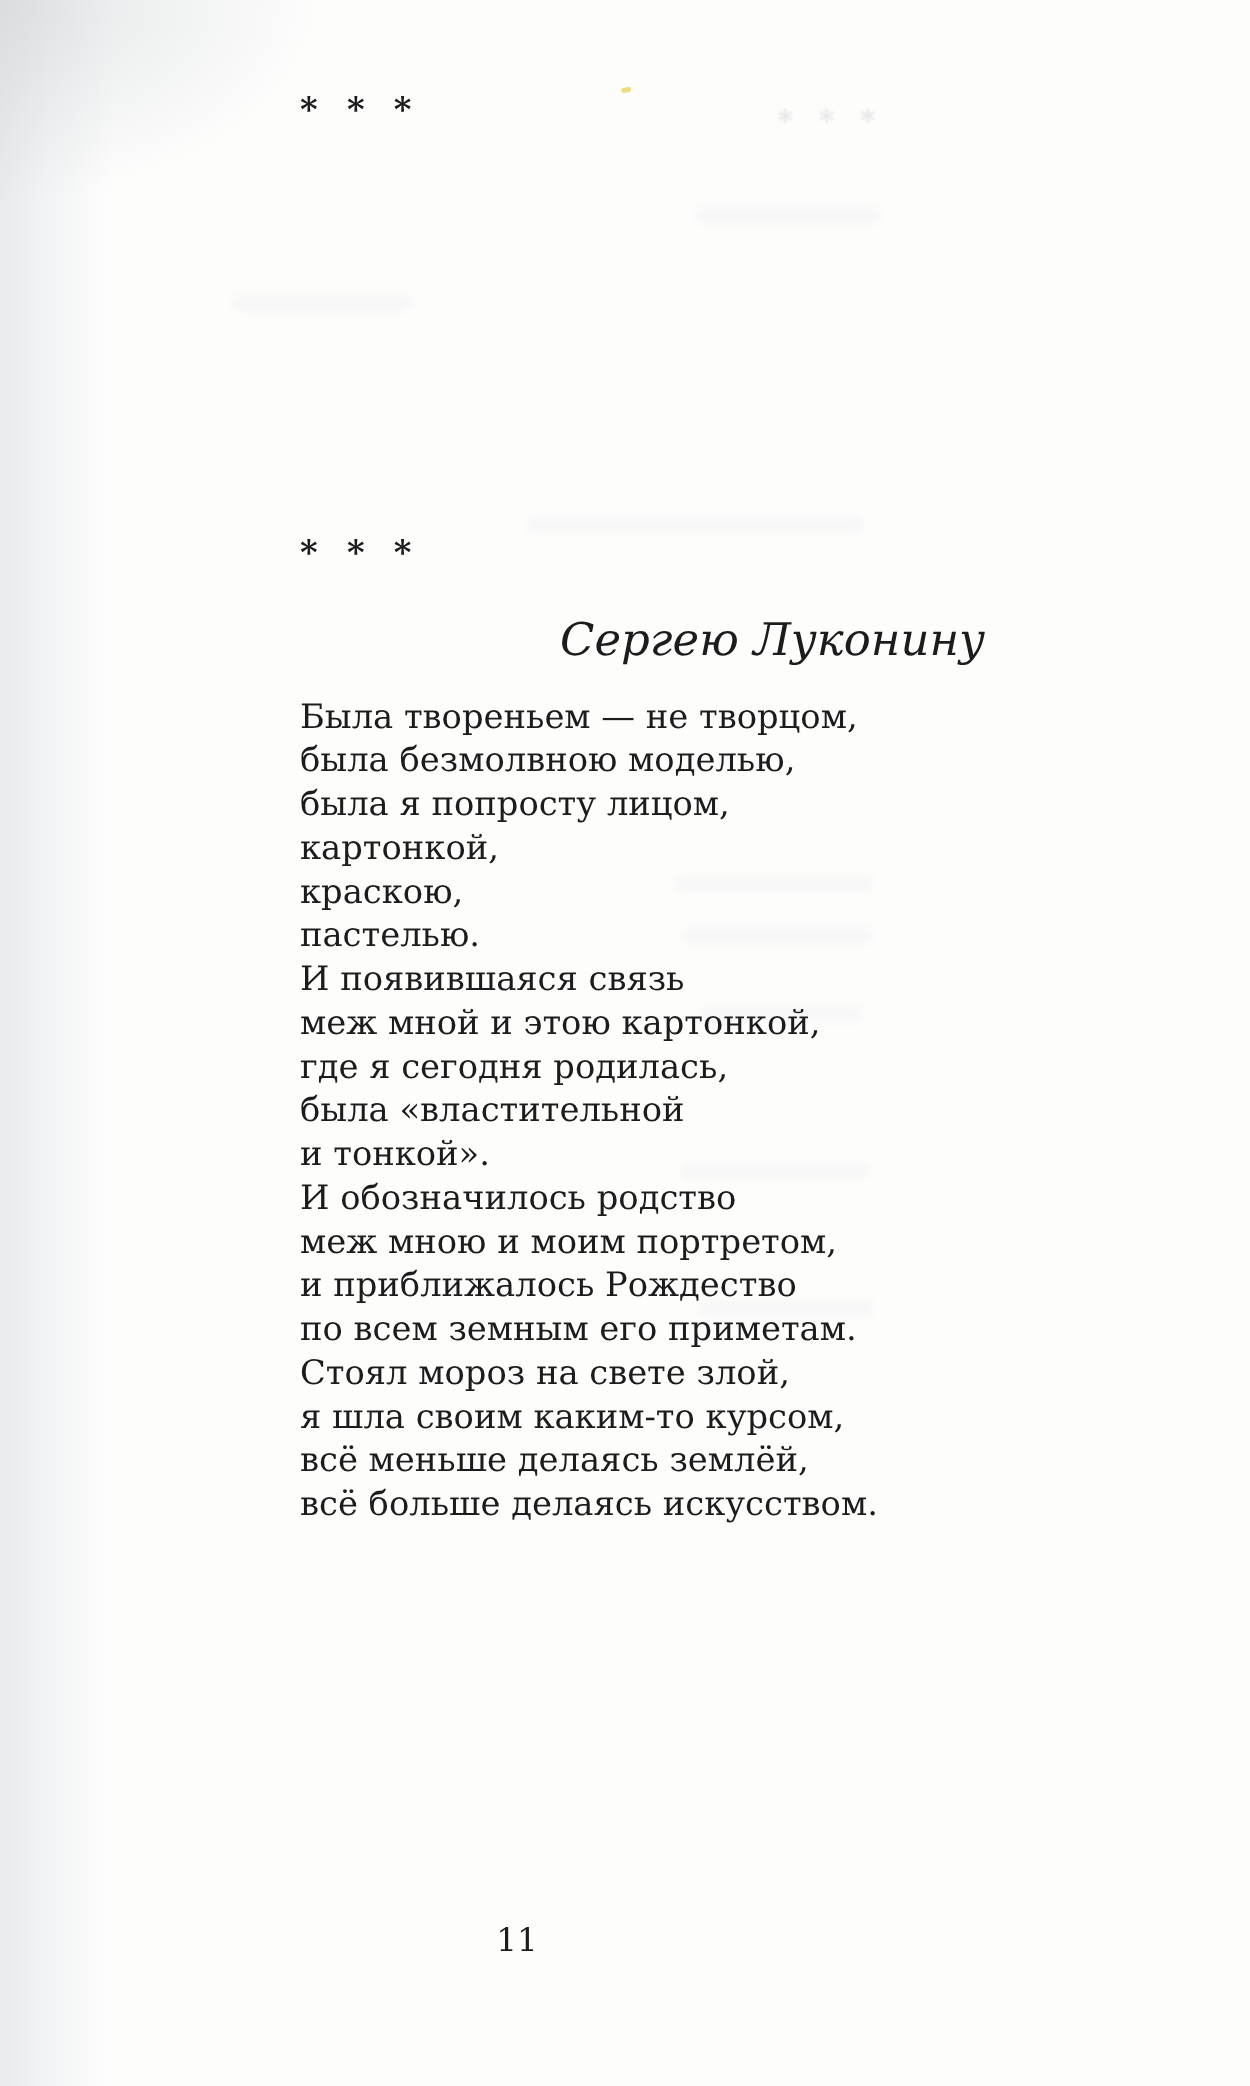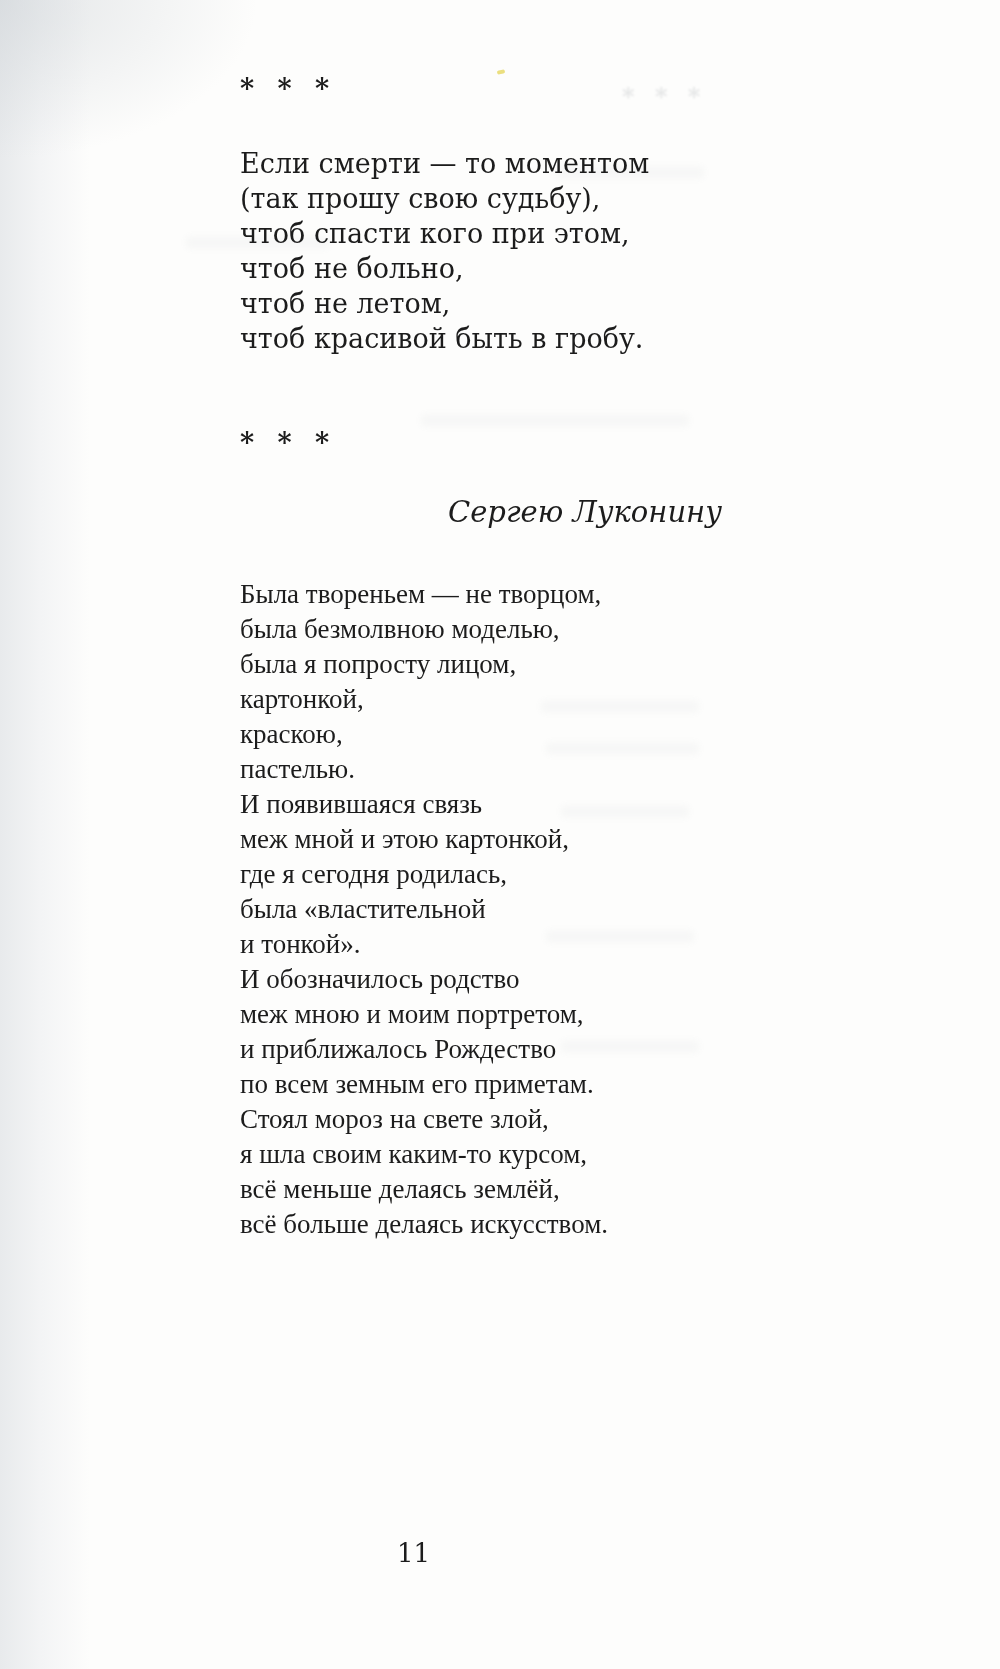--- a/index.html
+++ b/index.html
@@ -51,28 +51,28 @@
   .sep2 { top: 428px; }
   
   .poem {
     position: absolute;
     left: 240px;
     font-size: 27px;
     line-height: 35px;
     white-space: pre;
   }
   .poem1 { top: 146px; }
-  .poem2 { top: 577px; font-family: Liberation Serif, serif; }
+  .poem2 { top: 556px; }
   .poem-line { height: 35px; }
   
   .dedication {
     position: absolute;
     left: 448px;
     top: 495px;
-    font-size: 29px;
+    font-size: 36px;
     font-style: italic;
     line-height: 35px;
   }
   .page-number {
     position: absolute;
     left: 397px;
     top: 1536px;
     width: 80px;
     font-size: 26px;
     line-height: 35px;
@@ -119,21 +119,20 @@
   <div class="streak st2"></div>
   <div class="streak st3"></div>
   <div class="streak st4"></div>
   <div class="streak st5"></div>
   <div class="streak st6"></div>
   <div class="streak st7"></div>
   <div class="streak st8"></div>
 
   <div class="sep sep1">* * *</div>
 
-  <div class="poem poem1"><div class="poem-line">Если смерти — то моментом</div><div class="poem-line">(так прошу свою судьбу),</div><div class="poem-line">чтоб спасти кого при этом,</div><div class="poem-line">чтоб не больно,</div><div class="poem-line">чтоб не летом,</div><div class="poem-line">чтоб красивой быть в гробу.</div></div>
 
   <div class="sep sep2">* * *</div>
 
   <div class="dedication">Сергею Луконину</div>
 
   <div class="poem poem2"><div class="poem-line">Была твореньем — не творцом,</div><div class="poem-line">была безмолвною моделью,</div><div class="poem-line">была я попросту лицом,</div><div class="poem-line">картонкой,</div><div class="poem-line">краскою,</div><div class="poem-line">пастелью.</div><div class="poem-line">И появившаяся связь</div><div class="poem-line">меж мной и этою картонкой,</div><div class="poem-line">где я сегодня родилась,</div><div class="poem-line">была «властительной</div><div class="poem-line">и тонкой».</div><div class="poem-line">И обозначилось родство</div><div class="poem-line">меж мною и моим портретом,</div><div class="poem-line">и приближалось Рождество</div><div class="poem-line">по всем земным его приметам.</div><div class="poem-line">Стоял мороз на свете злой,</div><div class="poem-line">я шла своим каким-то курсом,</div><div class="poem-line">всё меньше делаясь землёй,</div><div class="poem-line">всё больше делаясь искусством.</div></div>
 
   <div class="page-number">11</div>
 
 </div>

